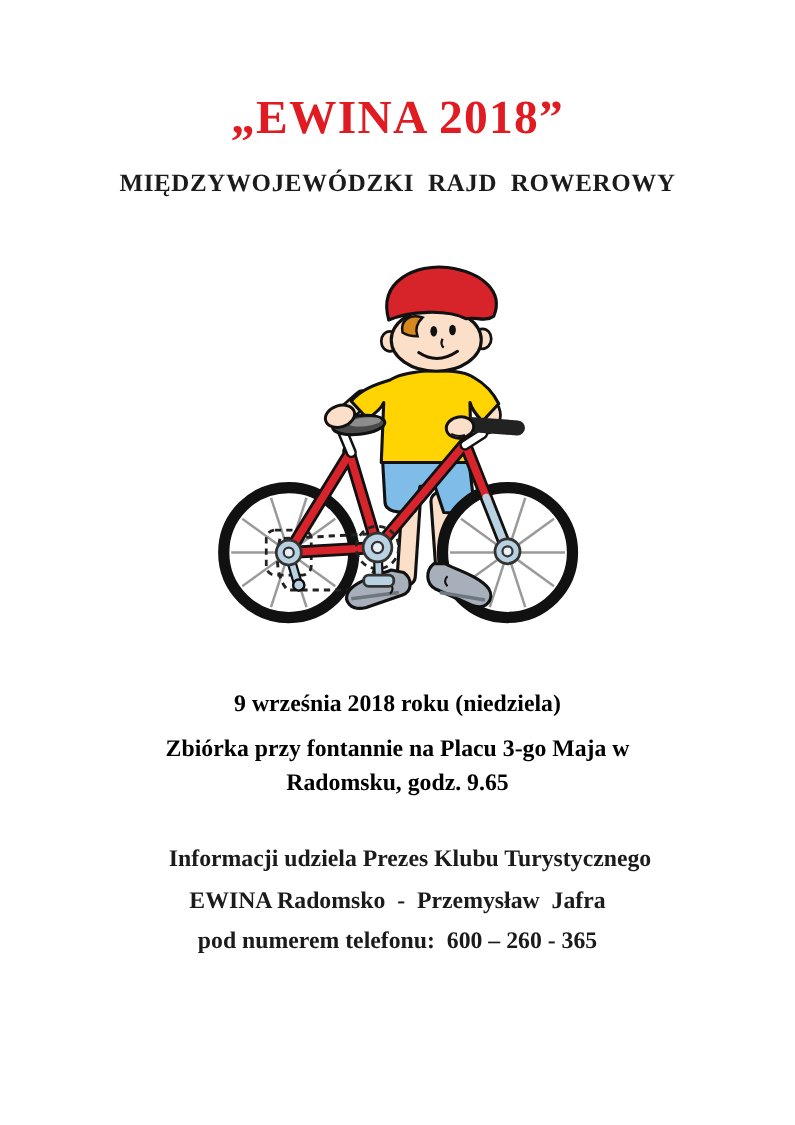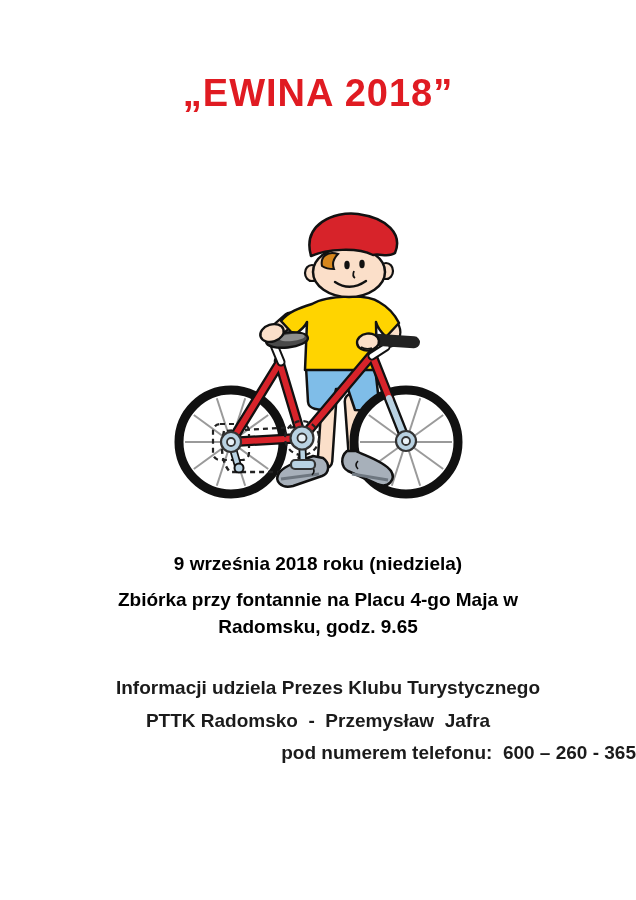--- a/index.html
+++ b/index.html
@@ -1,21 +1,21 @@
 <!DOCTYPE html>
 <html><head>
 <meta charset="utf-8">
 <style>
   html,body{margin:0;padding:0;background:#ffffff;}
   .page{
     position:relative;
     width:636px;height:900px;
     margin:0 auto;
     background:#ffffff;
-    font-family:Liberation Sans, sans-serif;
+    font-family:Liberation Serif, serif;
     overflow:hidden;
   }
   .line{position:absolute;left:0;width:100%;text-align:center;}
   .title{
     top:72px;
     font-size:38px;font-weight:bold;
     color:#e01b22;letter-spacing:1px;
   }
   .subtitle{
     top:136px;
@@ -26,29 +26,30 @@
   .illustration{
     position:absolute;left:164px;top:209px;
     width:304px;height:292px;
   }
   .red-text{color:#000000;font-weight:bold;font-size:19px;}
   .date-line{top:553px;}
   .meeting-block{top:586px;line-height:27px;}
   .black-text{color:#1b1b1b;font-weight:bold;font-size:19px;white-space:pre-wrap;}
   .contact-1{top:677px;padding-left:10px;}
   .contact-2{top:710px;}
-  .contact-3{top:742px;text-align:right;}
+  .contact-3{top:742px;}
 </style>
 </head>
 <body>
 
 <div class="page">
 
   <div class="line title">„EWINA 2018”</div>
 
+  <div class="line subtitle">MIĘDZYWOJEWÓDZKI  RAJD  ROWEROWY</div>
 
   <svg class="illustration" viewBox="0 0 304 292" width="304" height="292" xmlns="http://www.w3.org/2000/svg">
 
     <g>
 
       <path d="M165 192 L161 252" stroke="#111111" stroke-width="17" stroke-linecap="round" fill="none"></path>
       <path d="M165 192 L161 252" stroke="#fbdfc9" stroke-width="12" stroke-linecap="round" fill="none"></path>
       <path d="M188 192 L192 247" stroke="#111111" stroke-width="17" stroke-linecap="round" fill="none"></path>
       <path d="M188 192 L192 247" stroke="#fbdfc9" stroke-width="12" stroke-linecap="round" fill="none"></path>
 
@@ -153,21 +154,21 @@
     <g>
       <ellipse cx="108" cy="124" rx="12" ry="8.5" fill="#fbdfc9" stroke="#111111" stroke-width="2.4" transform="rotate(-18 108 124)"></ellipse>
       <ellipse cx="204" cy="133" rx="11" ry="8.5" fill="#fbdfc9" stroke="#111111" stroke-width="2.4" transform="rotate(-8 204 133)"></ellipse>
       <path d="M197 138 q5 3 11 1" stroke="#111111" stroke-width="1.5" fill="none"></path>
     </g>
   </svg>
 
   <div class="line red-text date-line">9 września 2018 roku (niedziela)</div>
 
   <div class="line red-text meeting-block">
-    <div>Zbiórka przy fontannie na Placu 4-go Maja w</div>
+    <div>Zbiórka przy fontannie na Placu 3-go Maja w</div>
     <div>Radomsku, godz. 9.65</div>
   </div>
 
   <div class="line black-text contact-1">Informacji udziela Prezes Klubu Turystycznego</div>
-  <div class="line black-text contact-2">PTTK Radomsko  -  Przemysław  Jafra</div>
+  <div class="line black-text contact-2">EWINA Radomsko  -  Przemysław  Jafra</div>
   <div class="line black-text contact-3">pod numerem telefonu:  600 – 260 - 365</div>
 
 </div>
 
 </body></html>

